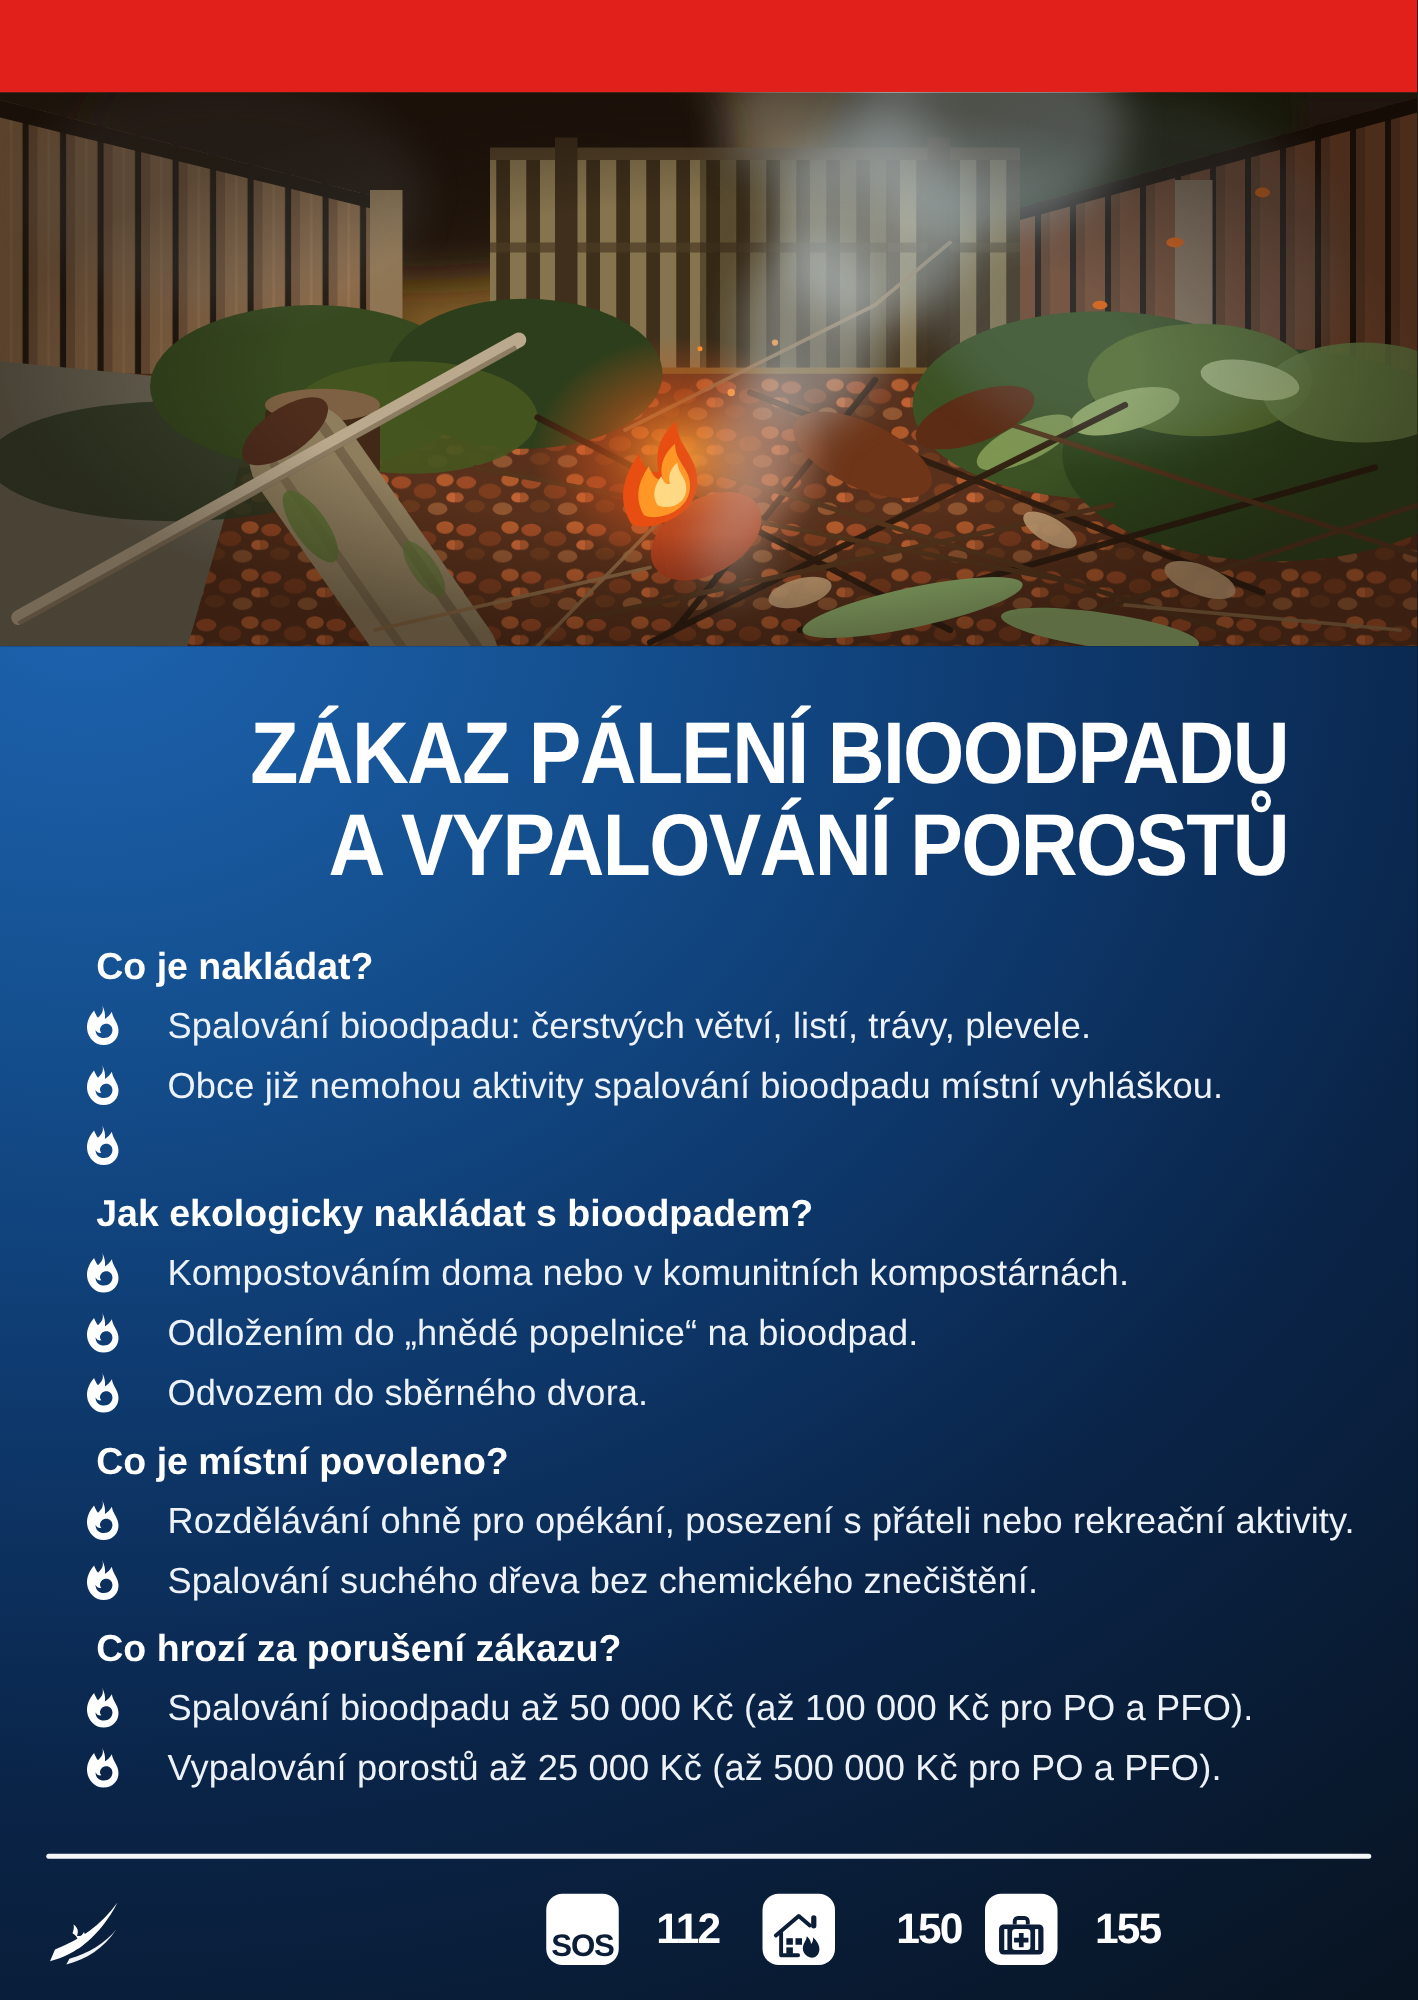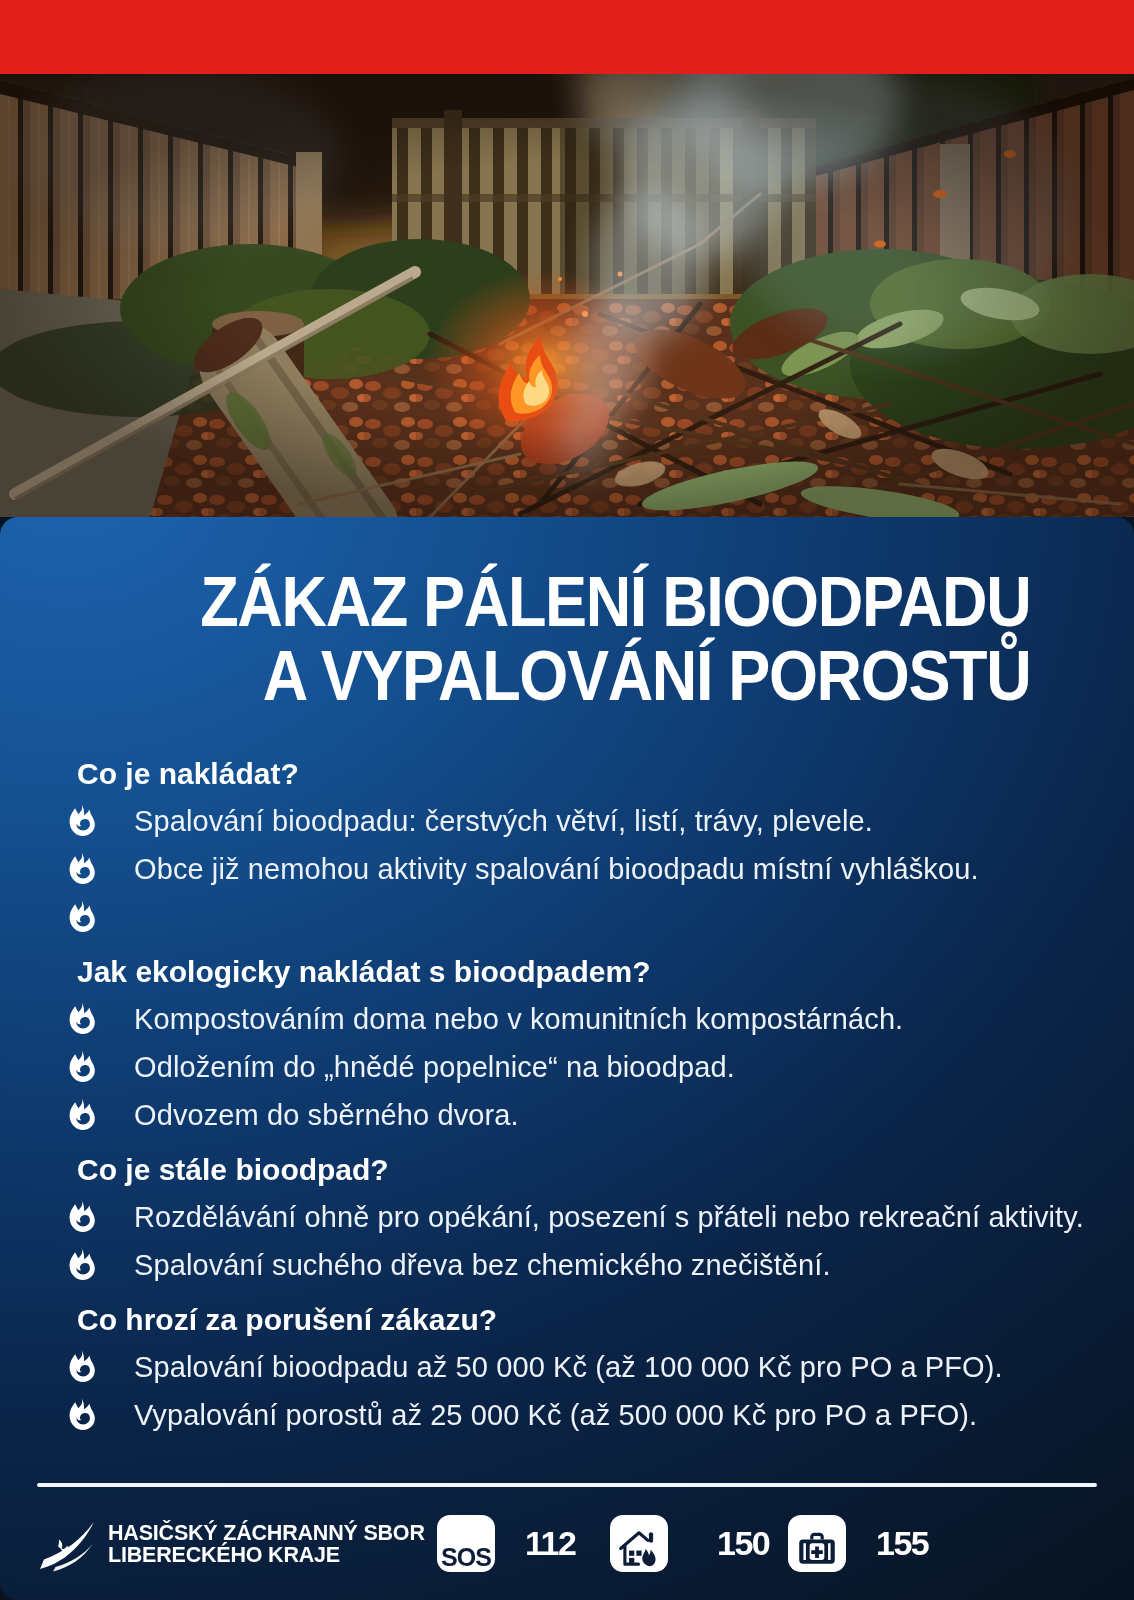--- a/index.html
+++ b/index.html
@@ -5,21 +5,21 @@
   html,body{margin:0;padding:0;background:#081422;}
   .poster{position:relative;width:1134px;height:1600px;overflow:hidden;
           font-family:"Liberation Sans",sans-serif;color:#fff;}
   
   .top-bar{position:absolute;left:0;top:0;width:1134px;height:74px;background:#e1201c;}
   
   .photo{position:absolute;left:0;top:74px;width:1134px;height:443px;overflow:hidden;background:#3a2817;}
   .photo svg{display:block;width:100%;height:100%;}
   
   .blue{position:absolute;left:0;top:517px;width:1134px;height:1083px;
-        background:radial-gradient(150% 130% at 6% -4%, #1e63b0 0%, #155293 22%, #0e3a6f 45%, #0a2448 68%, #081422 100%);border-radius:18px;}
+        background:radial-gradient(150% 130% at 6% -4%, #1e63b0 0%, #155293 22%, #0e3a6f 45%, #0a2448 68%, #081422 100%);}
   .title{position:absolute;top:48px;right:104px;margin:0;text-align:right;
          font-weight:700;font-size:70px;line-height:1.06;letter-spacing:-1.5px;
          transform:scaleX(.9);transform-origin:100% 0;white-space:nowrap;}
   .title .tl{display:block;}
   .content{position:absolute;left:77px;top:240px;right:28px;}
   .shead{font-size:30px;line-height:34px;margin:14px 0 6px;font-weight:700;color:#fff;}
   .shead.first{margin-top:0;}
   .row{height:48px;display:flex;align-items:center;}
   .flame{width:29px;height:36px;flex:0 0 auto;margin-left:-9px;margin-right:37px;}
   .it{font-size:29px;color:#edf2f8;letter-spacing:.1px;white-space:nowrap;text-align:right;}
@@ -315,21 +315,21 @@
           </svg>
         <span class="it">Odložením do „hnědé popelnice“ na bioodpad.</span>
       </div>
       <div class="row">
         <svg class="flame">
             <use href="#flame-b"></use>
           </svg>
         <span class="it">Odvozem do sběrného dvora.</span>
       </div>
 
-      <h2 class="shead">Co je stále bioodpad?</h2>
+      <h2 class="shead">Co je místní povoleno?</h2>
       <div class="row">
         <svg class="flame">
             <use href="#flame-b"></use>
           </svg>
         <span class="it">Rozdělávání ohně pro opékání, posezení s přáteli nebo rekreační aktivity.</span>
       </div>
       <div class="row">
         <svg class="flame">
             <use href="#flame-b"></use>
           </svg>
@@ -351,24 +351,20 @@
       </div>
 
     </div>
 
     <div class="rule"></div>
 
     <div class="org">
       <svg class="orgmark">
           <use href="#hzs-logo"></use>
         </svg>
-      <div class="orgname">
-        <span>HASIČSKÝ ZÁCHRANNÝ SBOR</span>
-        <span>LIBERECKÉHO KRAJE</span>
-      </div>
     </div>
 
     <div class="egroup g112">
       <span class="badge">
         <span class="sostxt">SOS</span>
       </span>
       <span class="enum">112</span>
     </div>
 
     <div class="egroup g150">

